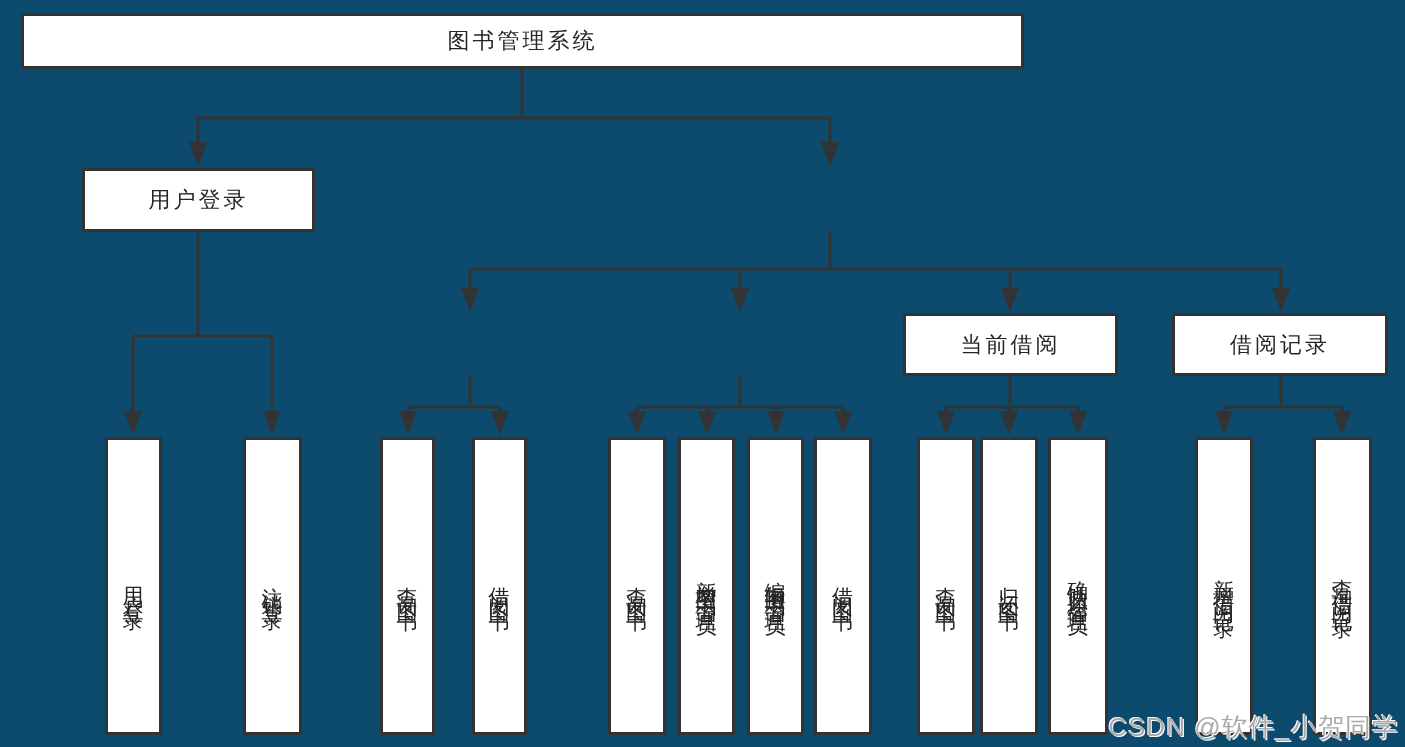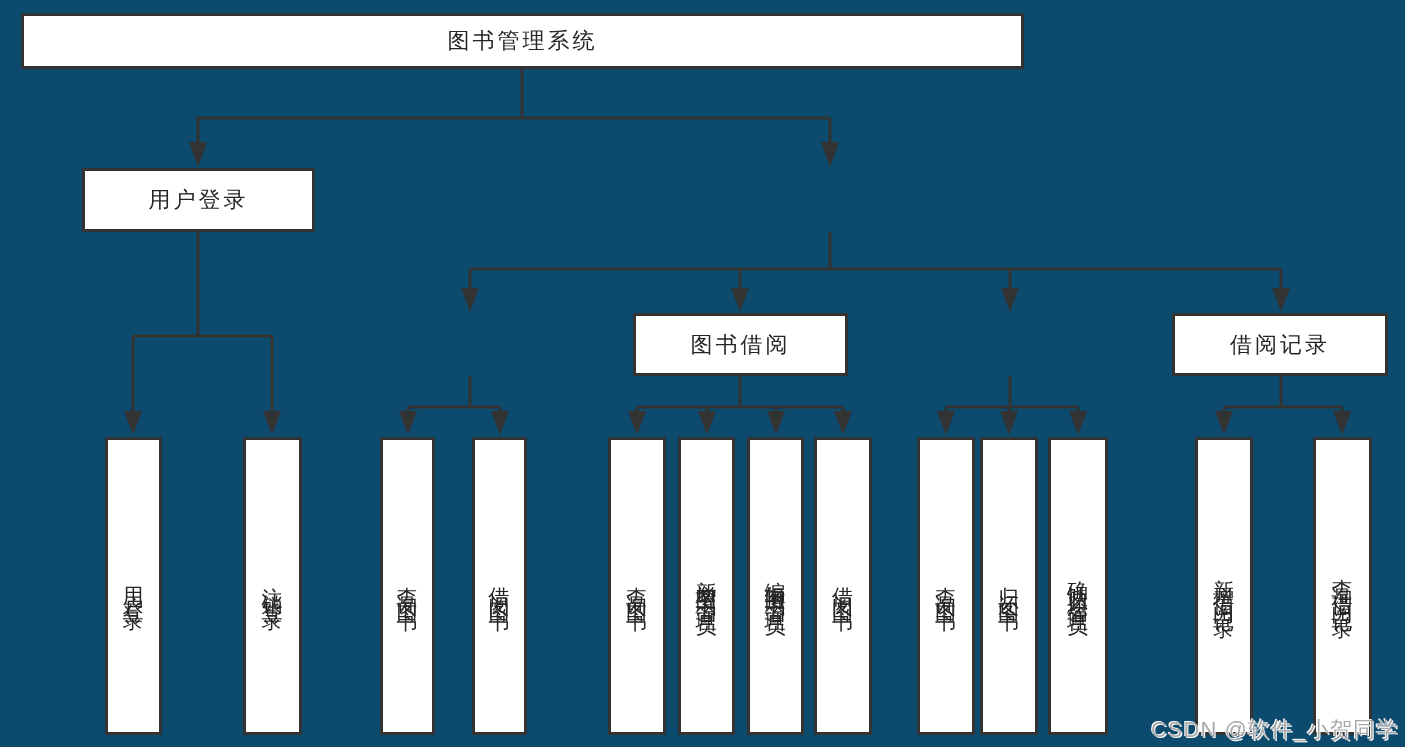--- a/index.html
+++ b/index.html
@@ -39,21 +39,21 @@
     color: #252525;
     line-height: 1;
   }
   .node.v.tight .lbl {
     letter-spacing: 5px;
   }
   #watermark {
     position: absolute;
     right: 6px;
     bottom: 2px;
-    font-size: 22px;
+    font-size: 26px;
     color: #a9a9a9;
     letter-spacing: 1px;
     text-shadow: 1px 1px 0 #ffffff, -1px -1px 0 #ffffff;
     z-index: 5;
     white-space: nowrap;
   }
 </style>
 </head>
 <body>
 
@@ -100,22 +100,22 @@
   </svg>
 
   <div class="node h" style="left:21px;top:13px;width:1003px;height:56px">
     <span class="lbl">图书管理系统</span>
   </div>
 
   <div class="node h" style="left:82px;top:168px;width:233px;height:64px">
     <span class="lbl">用户登录</span>
   </div>
 
-  <div class="node h" style="left:633px;top:313px;width:215px;height:63px">
-    <span class="lbl">图书借阅</span>
+  <div class="node h" style="left:903px;top:313px;width:215px;height:63px">
+    <span class="lbl">当前借阅</span>
   </div>
   <div class="node h" style="left:1172px;top:313px;width:216px;height:63px">
     <span class="lbl">借阅记录</span>
   </div>
 
   <div class="node v" style="left:105px;top:437px;width:57px;height:298px">
     <span class="lbl">用户登录</span>
   </div>
   <div class="node v" style="left:243px;top:437px;width:59px;height:298px">
     <span class="lbl">注销登录</span>

